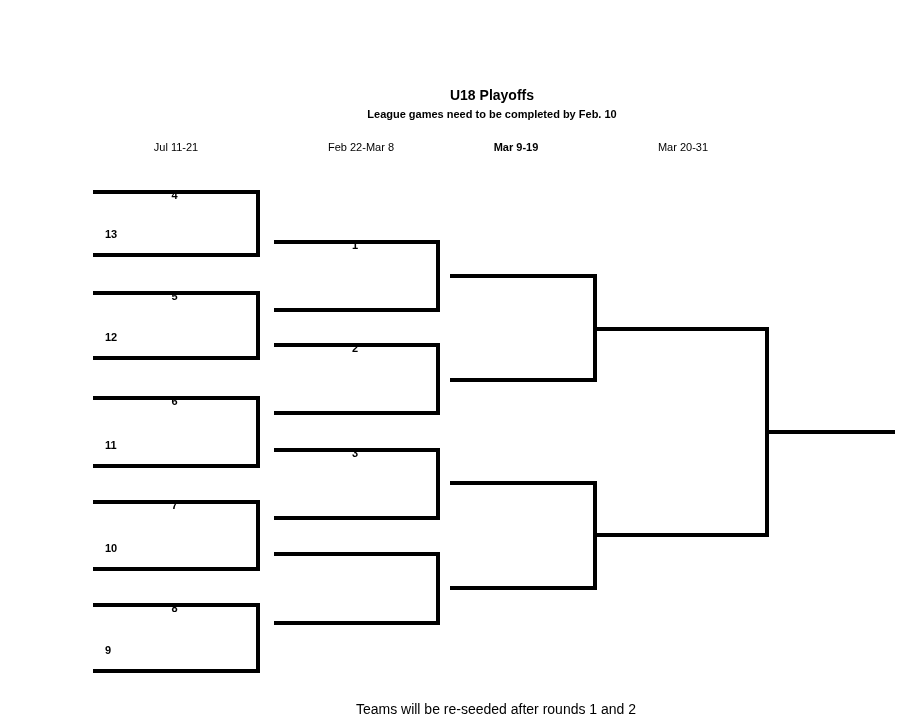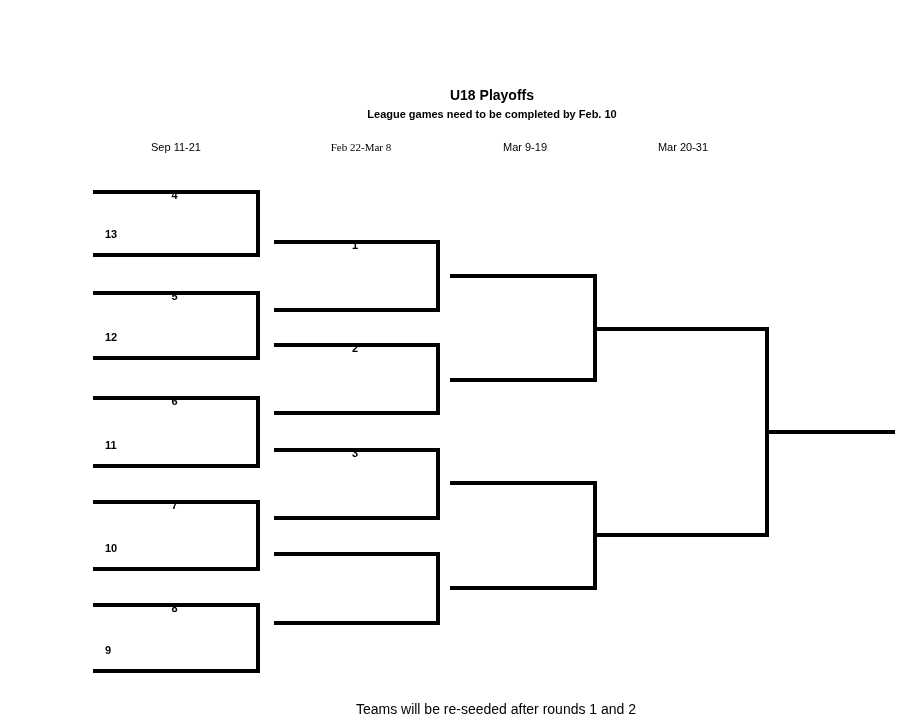--- a/index.html
+++ b/index.html
@@ -35,22 +35,22 @@
     font-weight: bold;
   }
   .col-header {
     position: absolute;
     top: 93px;
     width: 160px;
     text-align: center;
     font-size: 11px;
   }
   .col-header.c1 { left: 48px; }
-  .col-header.c2 { left: 233px; font-family: Liberation Serif, serif; }
-  .col-header.c3 { left: 397px; }
+  .col-header.c2 { left: 233px; }
+  .col-header.c3 { left: 388px; font-weight: bold; }
   .col-header.c4 { left: 555px; }
 
   .match {
     position: absolute;
     box-sizing: border-box;
     border: 4px solid var(--line);
     border-left: none;
   }
   .r1 { left: 45px;  width: 167px; }
   .r2 { left: 226px; width: 166px; }
@@ -94,21 +94,21 @@
   }
 </style>
 </head>
 <body>
 
 <div class="page">
 
   <div class="centered title">U18 Playoffs</div>
   <div class="centered subtitle">League games need to be completed by Feb. 10</div>
 
-  <div class="col-header c1">Sep 11-21</div>
+  <div class="col-header c1">Jul 11-21</div>
   <div class="col-header c2">Feb 22-Mar 8</div>
   <div class="col-header c3">Mar 9-19</div>
   <div class="col-header c4">Mar 20-31</div>
 
   <div class="match r1" style="top:142px;height:67px">
     <span class="seed-top">4</span>
     <span class="seed-bottom">13</span>
   </div>
   <div class="match r1" style="top:243px;height:69px">
     <span class="seed-top">5</span>

